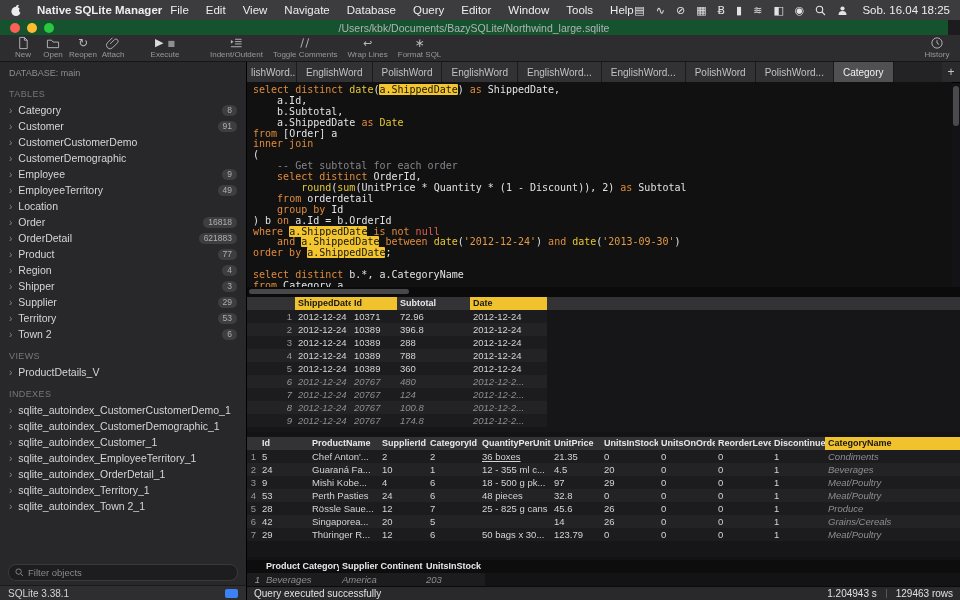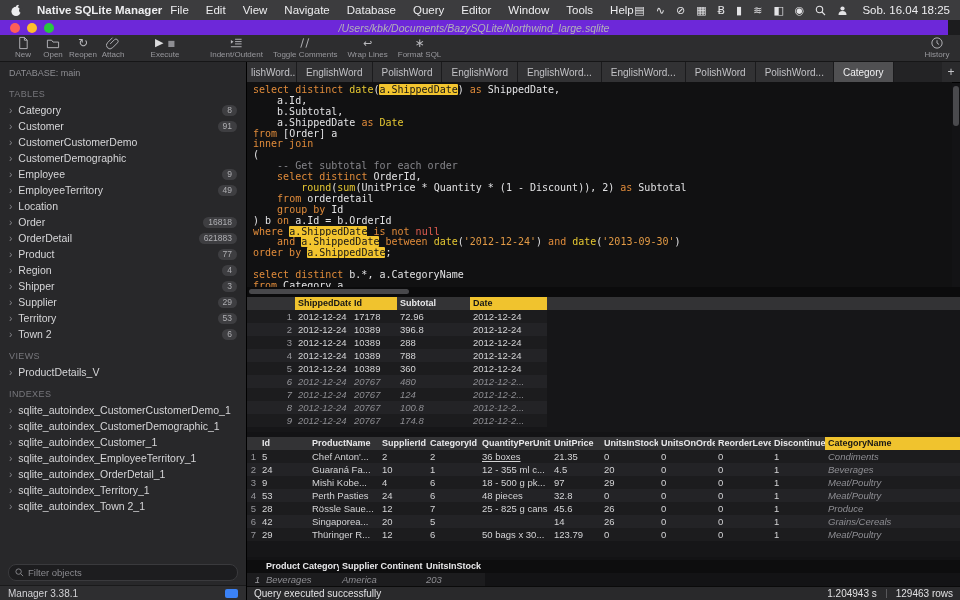--- a/index.html
+++ b/index.html
@@ -9,21 +9,21 @@
   .menubar{position:absolute;left:0;top:0;right:0;height:20px;background:#3c3c3e;
            display:flex;align-items:center;padding:0 10px;font-size:11.5px;color:#ededf0;}
   .apple{display:flex;align-items:center;margin-right:4px;}
   .appname{font-weight:bold;margin:0 8px 0 10px;}
   .menu-items{display:flex;gap:17px;}
   .menu-item{cursor:default;}
   .menu-right{margin-left:auto;display:flex;align-items:center;gap:11px;}
   .status-icon{font-size:11px;font-family:"DejaVu Sans",sans-serif;color:#e3e3e6;display:flex;align-items:center;}
   .clock{font-size:11.5px;margin-left:3px;white-space:nowrap;}
   
-  .titlebar{position:absolute;left:0;top:20px;right:12px;height:15px;background:#6d28d9;font-style:italic;}
+  .titlebar{position:absolute;left:0;top:20px;right:12px;height:15px;background:#14532d;}
   .tl{position:absolute;left:10px;top:3px;display:flex;gap:7px;}
   .tl span{width:10px;height:10px;border-radius:50%;}
   .tl .c{background:#ff5f57;} .tl .m{background:#febc2e;} .tl .z{background:#28c840;}
   .wtitle{position:absolute;left:0;right:0;top:2px;text-align:center;font-size:10.5px;color:#b2b2b7;}
   
   .toolbar{position:absolute;left:0;top:35px;right:0;height:27px;background:#2d2d2f;
            border-bottom:1px solid #161617;display:flex;align-items:flex-start;padding:1px 8px 0 8px;box-sizing:border-box;}
   .tb-btn{display:flex;flex-direction:column;align-items:center;justify-content:flex-start;min-width:30px;cursor:default;}
   .tb-icon{height:14px;display:flex;align-items:center;justify-content:center;color:#b8b8bc;font-family:"DejaVu Sans",sans-serif;}
   .tb-icon svg{display:block;}
@@ -337,21 +337,21 @@
     <div class="filter-wrap">
       <div class="filter-field">
         <svg width="9" height="9" viewBox="0 0 10 10">
             <circle cx="4" cy="4" r="3" fill="none" stroke="#8a8a8f"></circle>
             <path d="M6.2 6.2L9 9" stroke="#8a8a8f"></path>
           </svg>
         <span>Filter objects</span>
       </div>
     </div>
     <div class="version-row">
-      <span>Manager 3.38.1</span>
+      <span>SQLite 3.38.1</span>
       <span class="update-badge"></span>
     </div>
   </div>
 
   <div class="main">
     <div class="tabbar">
         <span class="tab first">lishWord...</span>
         <span class="tab">EnglishWord</span>
         <span class="tab">PolishWord</span>
         <span class="tab">EnglishWord</span>
@@ -374,21 +374,21 @@
         <div class="g-head">
           <span class="g-hcell" style="width: 48px;"></span>
           <span class="g-hcell hl" style="width: 56px;">ShippedDate</span>
           <span class="g-hcell hl" style="width: 46px;">Id</span>
           <span class="g-hcell" style="width: 73px;">Subtotal</span>
           <span class="g-hcell hl" style="width: 77px;">Date</span>
         </div>
         <div class="g-row">
           <span class="g-cell num" style="width: 48px;">1</span>
           <span class="g-cell" style="width: 56px;">2012-12-24</span>
-          <span class="g-cell" style="width: 46px;">17178</span>
+          <span class="g-cell" style="width: 46px;">10371</span>
           <span class="g-cell" style="width: 73px;">72.96</span>
           <span class="g-cell" style="width: 77px;">2012-12-24</span>
         </div>
         <div class="g-row alt">
           <span class="g-cell num" style="width: 48px;">2</span>
           <span class="g-cell" style="width: 56px;">2012-12-24</span>
           <span class="g-cell" style="width: 46px;">10389</span>
           <span class="g-cell" style="width: 73px;">396.8</span>
           <span class="g-cell" style="width: 77px;">2012-12-24</span>
         </div>

